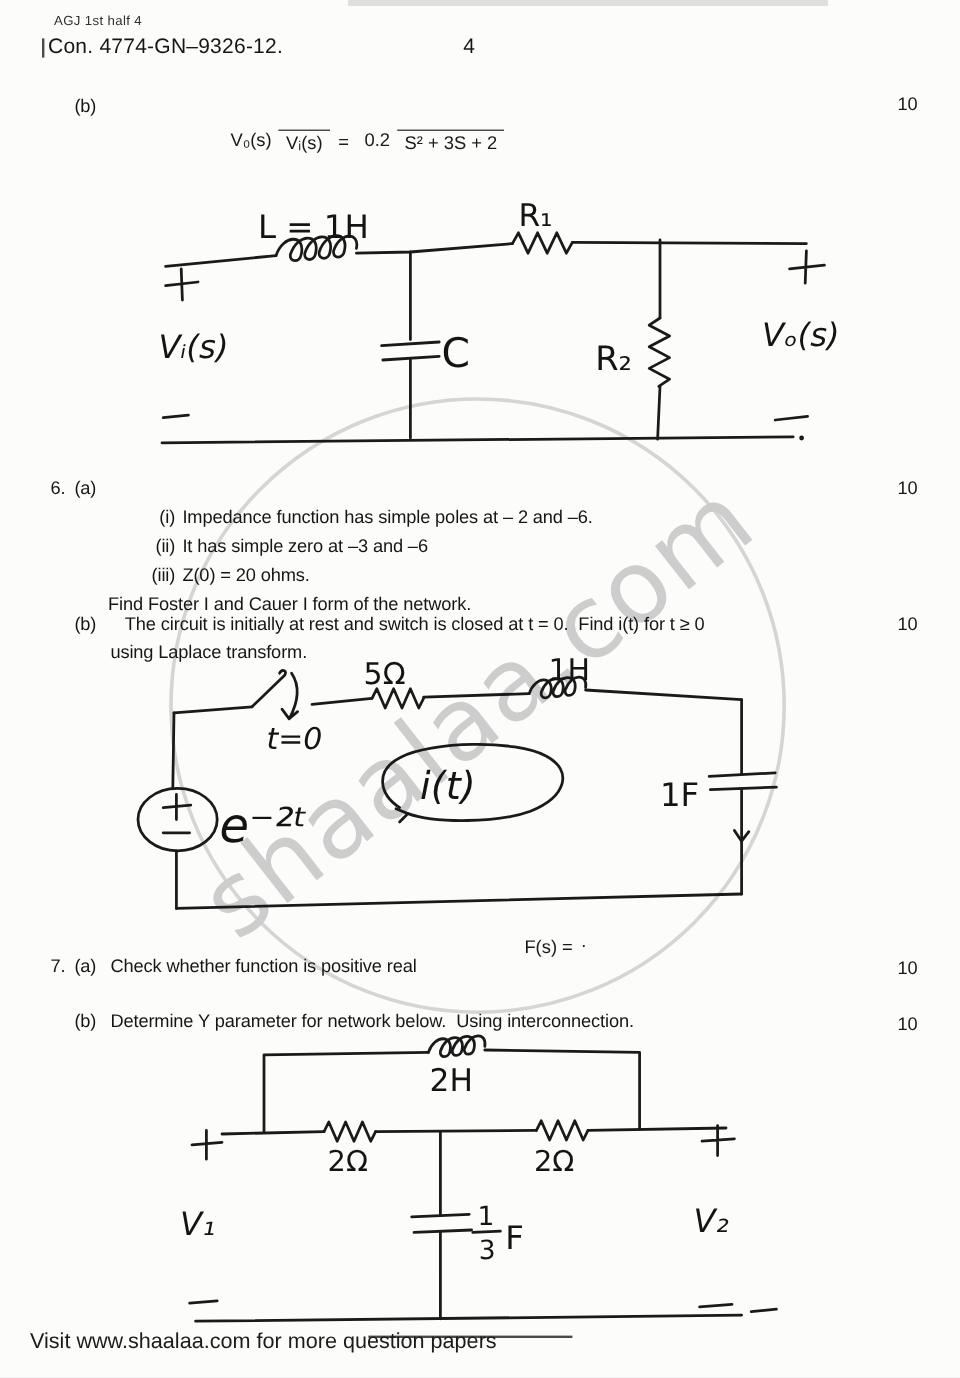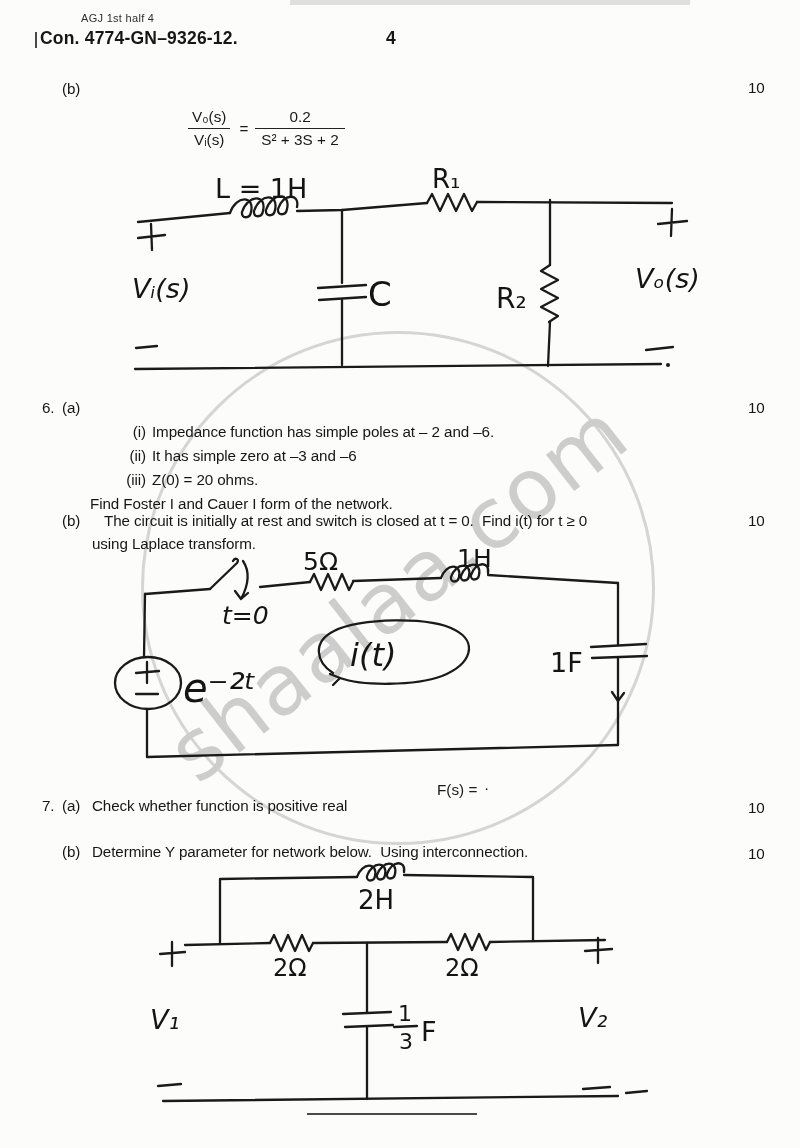--- a/index.html
+++ b/index.html
@@ -1,24 +1,24 @@
 <!DOCTYPE html>
 <html><head>
 <meta charset="utf-8">
 <style>
   html,body{margin:0;padding:0;background:#e9e9e9;}
   .page{position:relative;width:800px;height:1148px;background:#fcfcfb;
         font-family:"Liberation Sans","DejaVu Sans",sans-serif;color:#161616;overflow:hidden;margin:0 auto;}
   .t{position:absolute;font-size:15.2px;white-space:pre;letter-spacing:-0.1px;line-height:1.1;}
-  .small{font-size:11px;color:#2e2e2e;letter-spacing:0.3px;margin-left:36px;}
-  .hdr{font-size:17.5px;font-weight:bold;letter-spacing:0.2px;}
+  .small{font-size:11px;color:#2e2e2e;letter-spacing:0.3px;}
+  .hdr{font-size:17.5px;font-weight:normal;letter-spacing:0.2px;}
   .marks{font-weight:normal;}
   .qi-label{width:48px;text-align:right;}
   .formula{position:absolute;display:flex;align-items:center;gap:7px;font-size:15.3px;color:#1a1a1a;}
-  .frac{display:inline-flex;flex-direction:column;align-items:center;}
+  .frac{display:inline-flex;flex-direction:row;align-items:center;}
   .frac .fnum{padding:0 6px 2px;}
   .frac .fden{border-top:1.7px solid #222;padding:2px 6px 0;}
   .fper{align-self:flex-end;margin-bottom:9px;}
   svg.circ{position:absolute;overflow:visible;}
   .ink{stroke:#1a1a1a;stroke-width:2.3;fill:none;stroke-linecap:round;stroke-linejoin:round;}
   .ink-dot{fill:#1a1a1a;stroke:none;}
   .hw{font-family:"DejaVu Sans",sans-serif;fill:#141414;}
   .it{font-style:italic;}
   .wm-circle{position:absolute;left:141px;top:331px;width:508px;height:508px;
              border:3px solid #d5d5d5;border-radius:50%;}
@@ -164,14 +164,15 @@
     <text class="hw" x="123" y="114" font-size="24">2Ω</text>
     <text class="hw" x="295" y="114" font-size="24">2Ω</text>
     <text class="hw" x="248" y="159" font-size="22">1</text>
     <text class="hw" x="249" y="187" font-size="22">3</text>
     <text class="hw" x="271" y="179" font-size="27">F</text>
     <text class="hw it" x="0" y="167" font-size="27">V₁</text>
     <text class="hw it" x="428" y="165" font-size="27">V₂</text>
   </svg>
 
   <div class="strike"></div>
+  <div class="footer">Visit www.shaalaa.com for more question papers</div>
 
 </div>
 
 </body></html>

